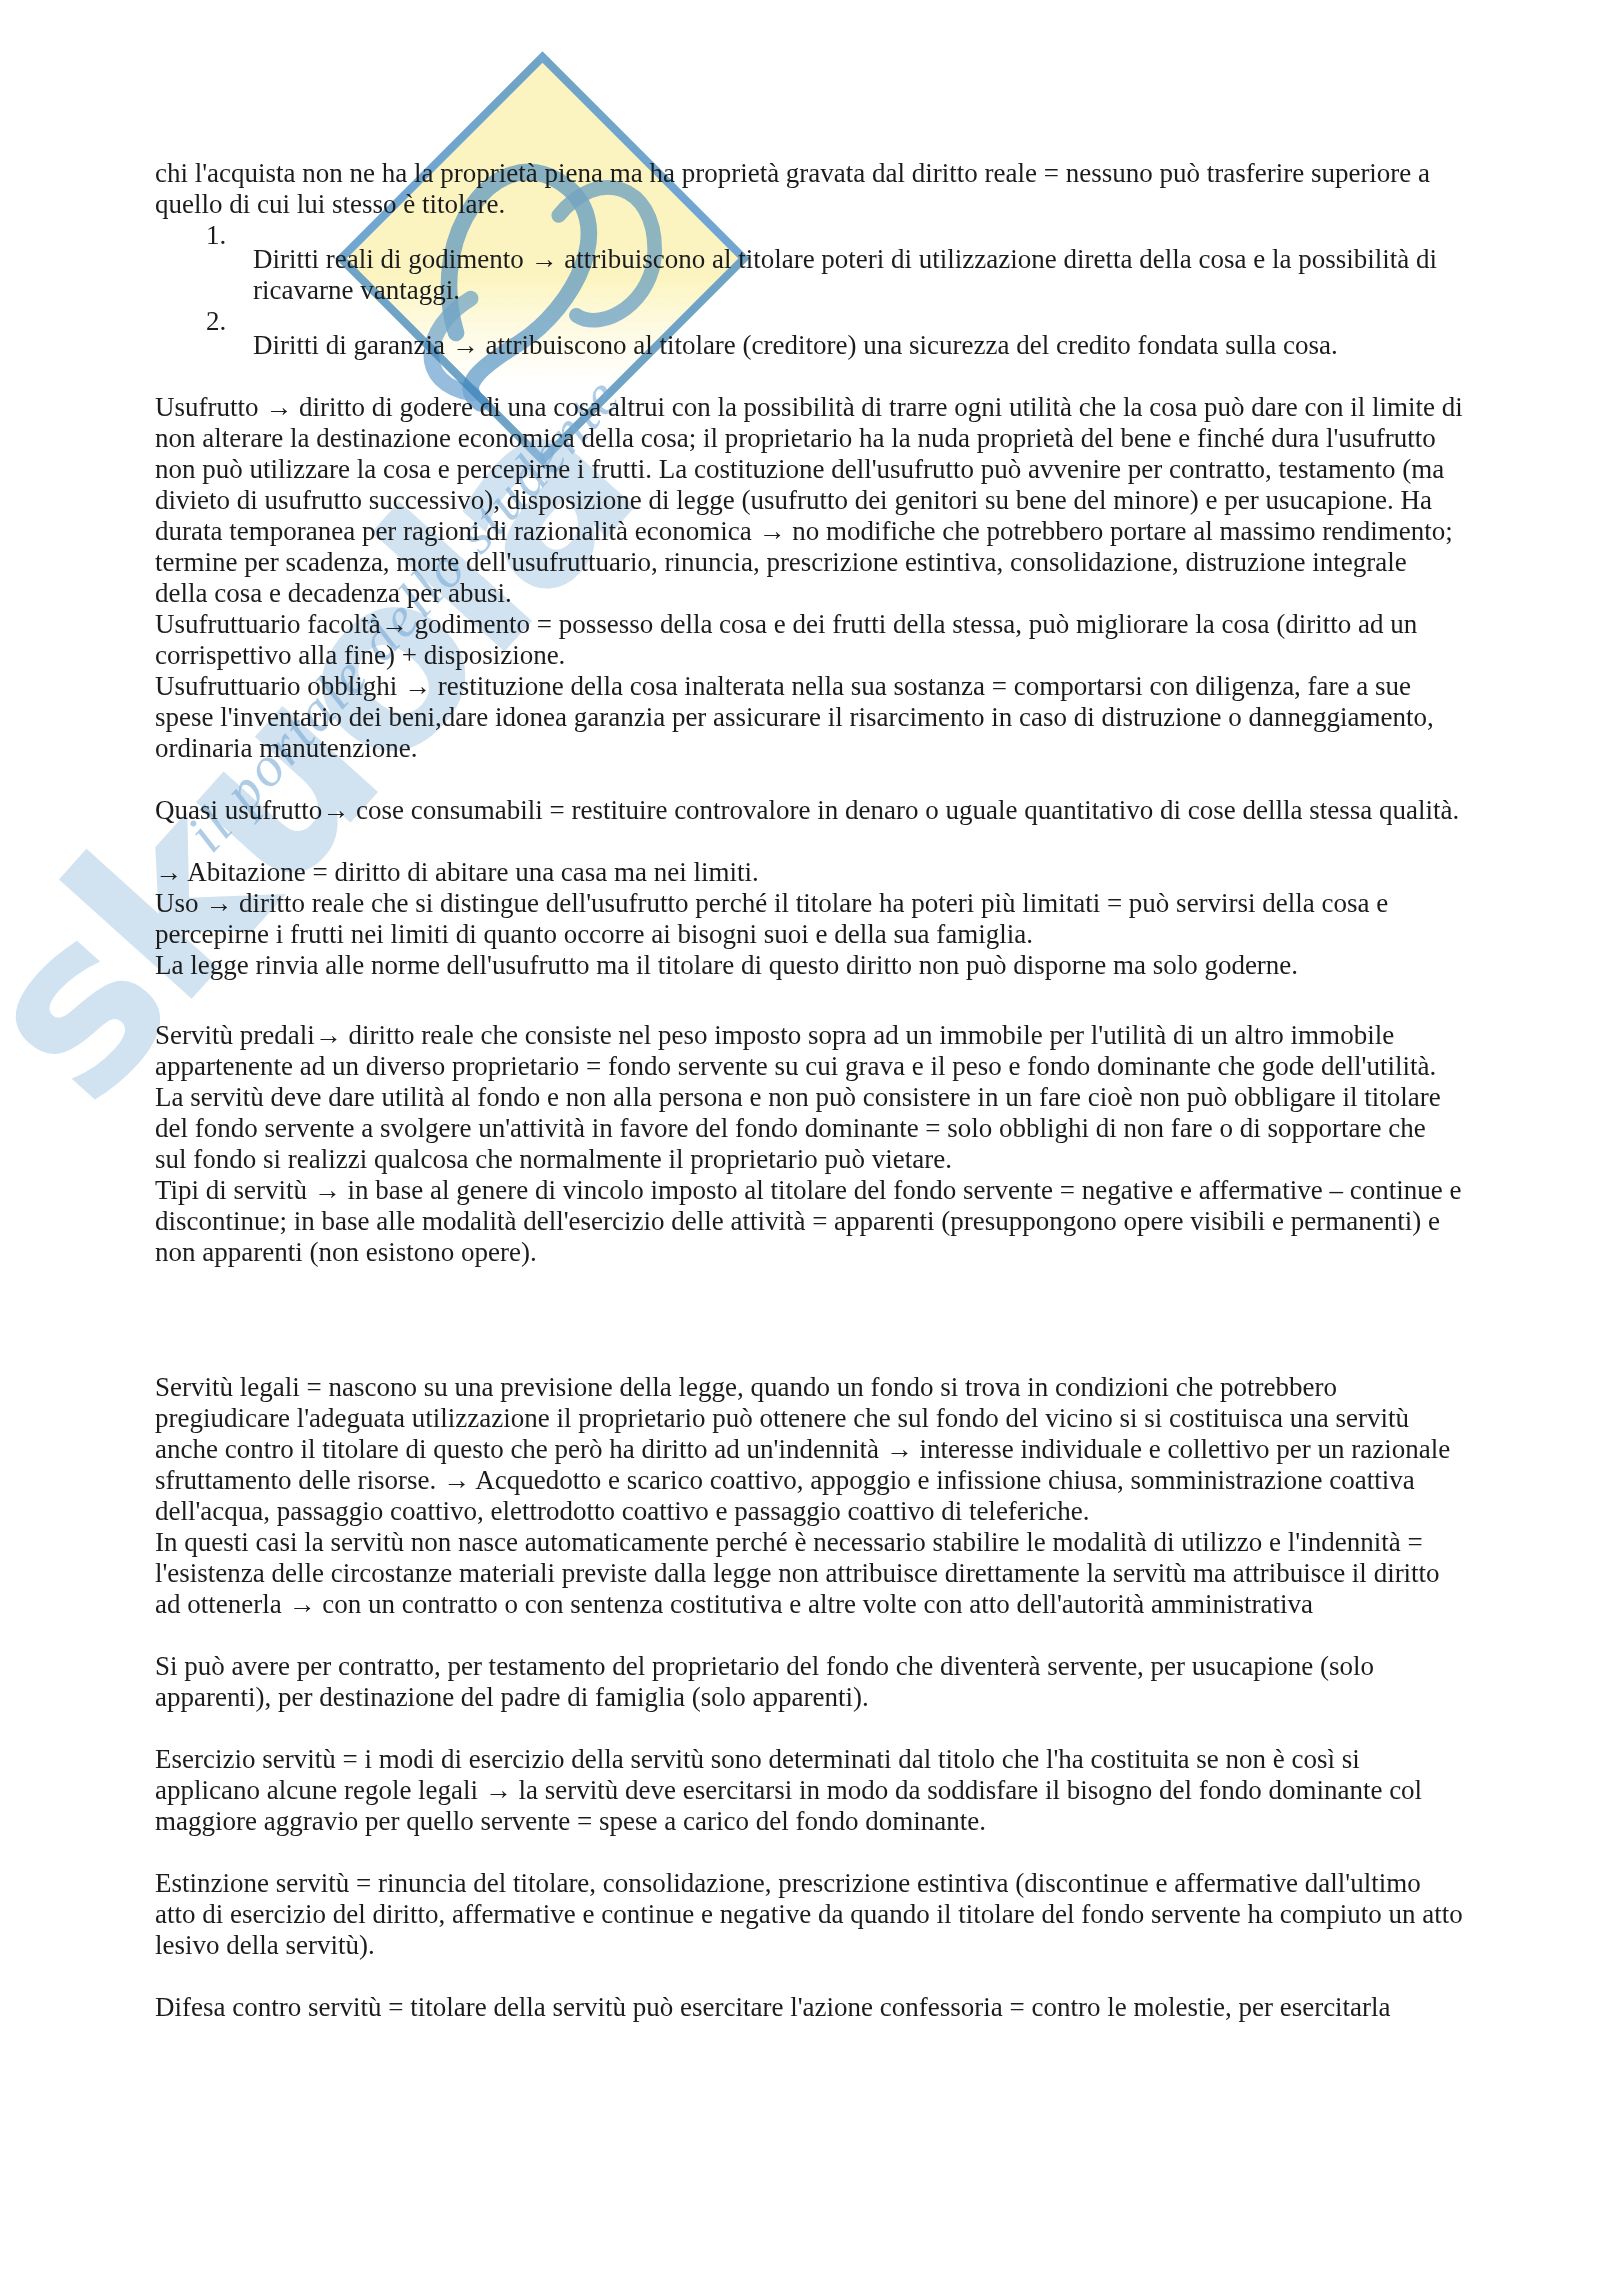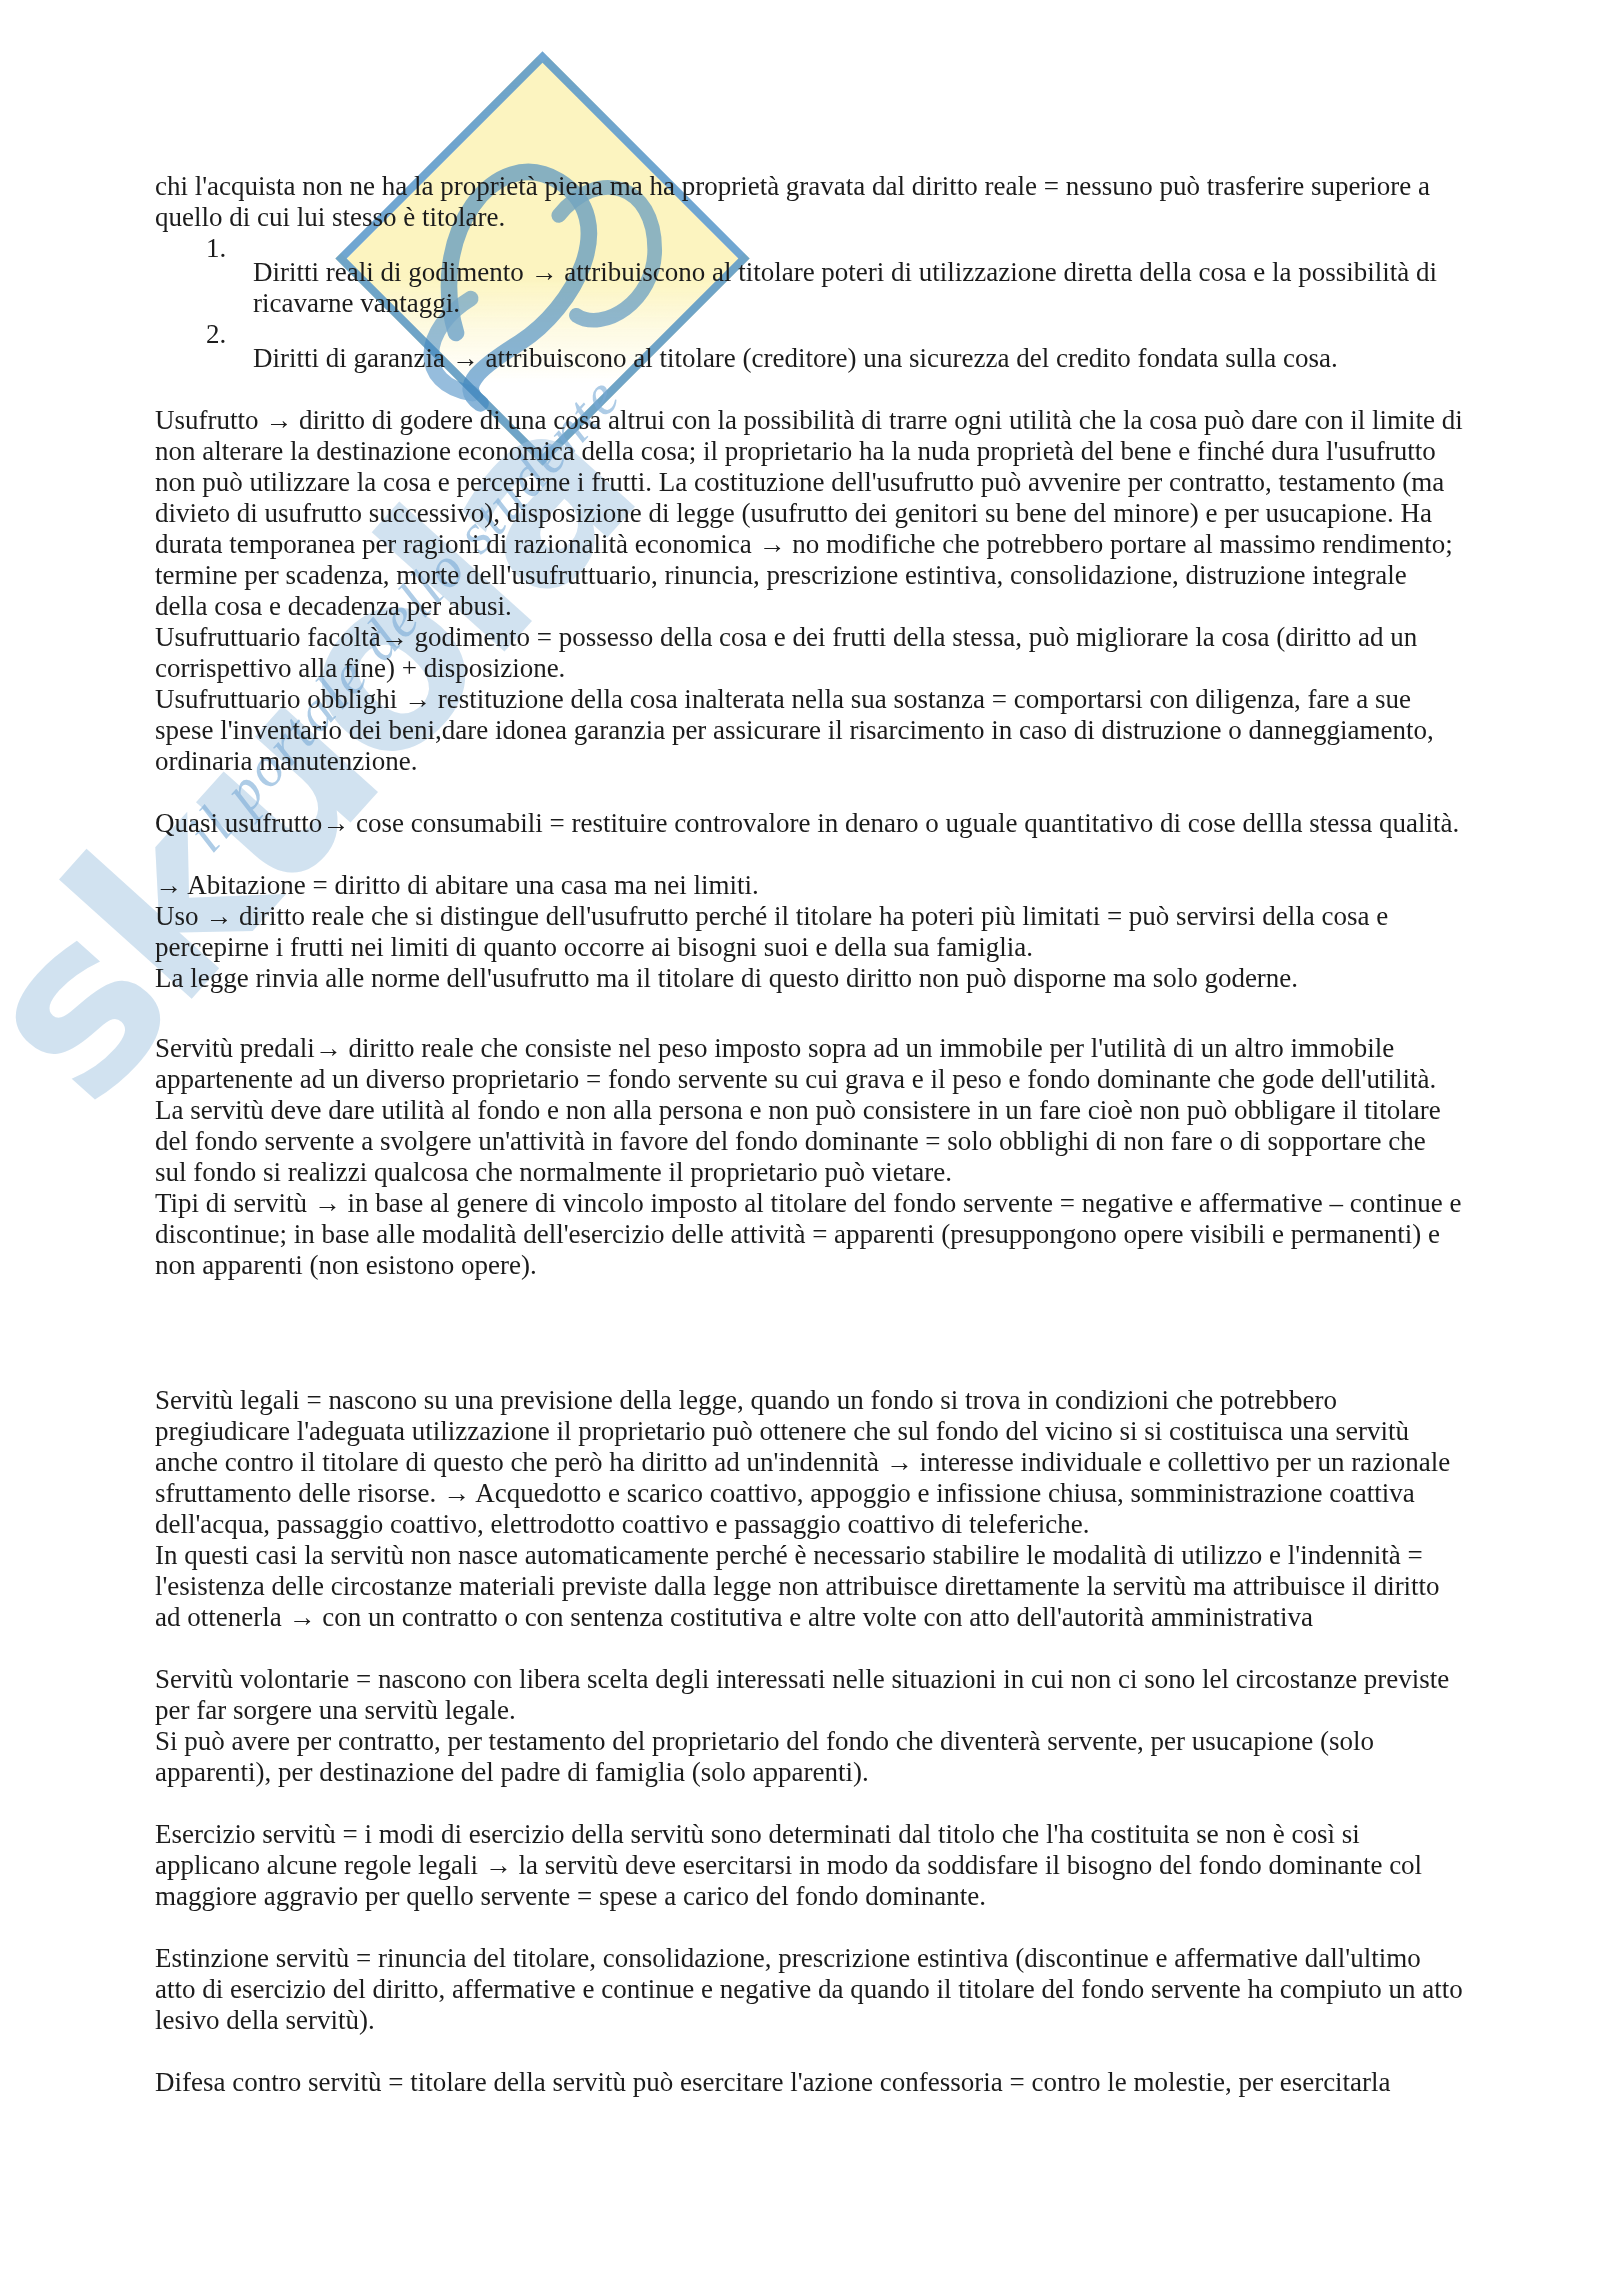--- a/index.html
+++ b/index.html
@@ -30,21 +30,21 @@
   }
   .wm-script{
     position:absolute;left:176px;top:823px;
     transform:rotate(-48deg);transform-origin:0 0;
     font-family:"Liberation Serif", serif;font-style:italic;
     font-size:57px;letter-spacing:2.9px;line-height:1;
     color:rgba(120,170,214,.60);white-space:nowrap;
   }
   
   .content{
-    position:absolute;left:155px;top:171px;width:1308px;z-index:1;
+    position:absolute;left:155px;top:158px;width:1308px;z-index:1;
   }
   .para{margin:0;font-size:27px;line-height:31px;text-align:left;}
   .para b{font-weight:normal;}
   .u{}
   .nlist{margin:0;}
   .nitem{display:flex;margin-left:51px;font-size:27px;line-height:31px;}
   .num{width:47px;flex:none;}
   .itext{flex:1;margin-top:24px;}
   .gap-std{height:31px;}
   .gap-med{height:39px;}
@@ -88,21 +88,20 @@
       <p class="para"><span>→ Abitazione = diritto di abitare una casa ma nei limiti.</span></p>
       <p class="para"><b>Uso</b><span> → diritto reale che si distingue dell'usufrutto perché il titolare ha poteri più limitati = può servirsi della cosa e percepirne i frutti nei limiti di quanto occorre ai bisogni suoi e della sua famiglia.</span></p>
       <p class="para"><span>La legge rinvia alle norme dell'usufrutto ma il titolare di questo diritto non può disporne ma solo goderne.</span></p>
       <div class="gap-med"></div>
       <p class="para"><b>Servitù predali</b><span>→ diritto reale che consiste nel peso imposto sopra ad un immobile per l'utilità di un altro immobile appartenente ad un diverso proprietario = fondo servente su cui grava e il peso e fondo dominante che gode dell'utilità. La servitù deve dare utilità al fondo e non alla persona e non può consistere in un fare cioè non può obbligare il titolare del fondo servente a svolgere un'attività in favore del fondo dominante = solo obblighi di non fare o di sopportare che sul fondo si realizzi qualcosa che normalmente il proprietario può vietare.</span></p>
       <p class="para"><span>Tipi di servitù → in base al genere di vincolo imposto al titolare del fondo servente = negative e affermative – continue e discontinue; in base alle modalità dell'esercizio delle attività = apparenti (presuppongono opere visibili e permanenti) e non apparenti  (non esistono opere).</span></p>
       <div class="gap-big"></div>
       <p class="para"><span class="u">Servitù legali </span><span>= nascono su una previsione della legge, quando un fondo si trova in condizioni che potrebbero pregiudicare l'adeguata utilizzazione il proprietario può ottenere che sul fondo del vicino si si costituisca una servitù anche contro il titolare di questo che però ha diritto ad un'indennità → interesse individuale e collettivo per un razionale sfruttamento delle risorse.  → Acquedotto e scarico coattivo, appoggio e infissione chiusa, somministrazione coattiva dell'acqua, passaggio coattivo, elettrodotto coattivo e passaggio coattivo di teleferiche.</span></p>
       <p class="para"><span>In questi casi la servitù non nasce automaticamente perché è necessario stabilire le modalità di utilizzo e l'indennità = l'esistenza delle circostanze materiali previste dalla legge non attribuisce direttamente la servitù ma attribuisce il diritto ad ottenerla → con un contratto o con sentenza costitutiva e altre volte con atto dell'autorità amministrativa</span></p>
       <div class="gap-std"></div>
-      <p class="para"><span class="u">Servitù volontarie </span><span>= nascono con libera scelta degli interessati nelle situazioni in cui non ci sono lel circostanze previste per far sorgere una servitù legale.</span></p>
       <p class="para"><span>Si può avere per contratto, per testamento del proprietario del fondo che diventerà servente, per usucapione (solo apparenti), per destinazione del padre di famiglia (solo apparenti).</span></p>
       <div class="gap-std"></div>
       <p class="para"><span class="u">Esercizio servitù </span><span>= i modi di esercizio della servitù sono determinati dal titolo che l'ha costituita se non è così si applicano alcune regole legali → la servitù deve esercitarsi in modo da soddisfare il bisogno del fondo dominante col maggiore aggravio per quello servente = spese a carico del fondo dominante.</span></p>
       <div class="gap-std"></div>
       <p class="para"><span class="u">Estinzione servitù </span><span>= rinuncia del titolare, consolidazione, prescrizione estintiva (discontinue e affermative dall'ultimo atto di esercizio del diritto, affermative e continue e negative da quando il titolare del fondo servente ha compiuto un atto lesivo della servitù).</span></p>
       <div class="gap-std"></div>
       <p class="para"><span class="u">Difesa contro servitù </span><span>= titolare della servitù può esercitare l'azione confessoria = contro le molestie, per esercitarla</span></p>
     </div>
 
 </div>

